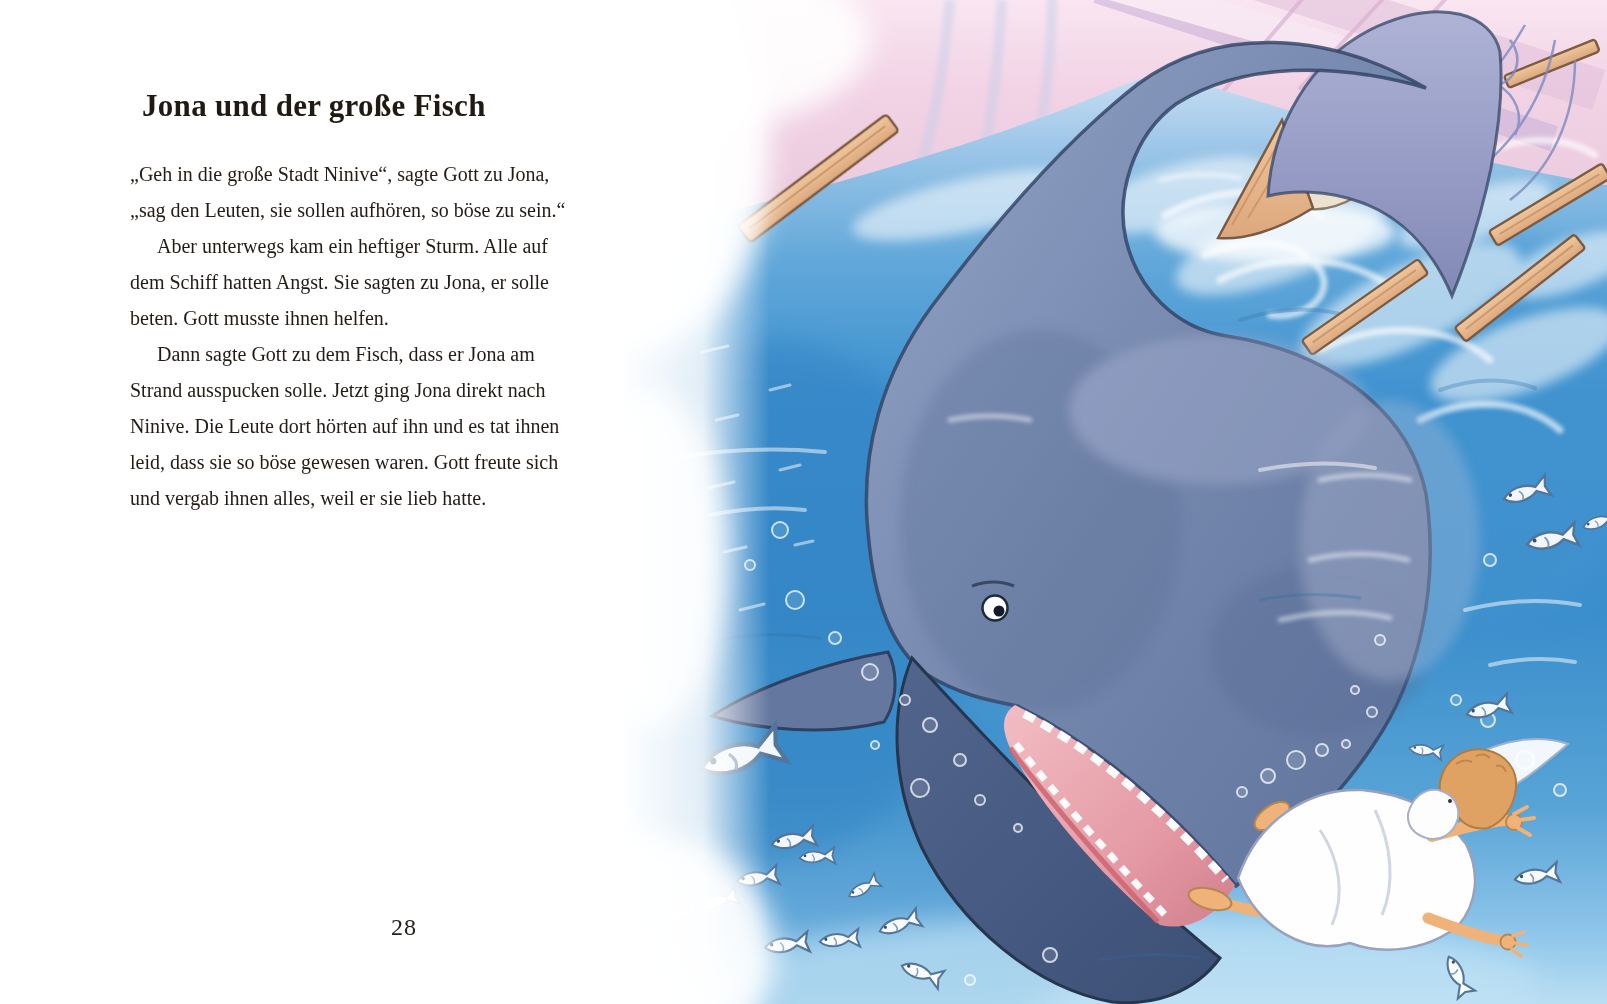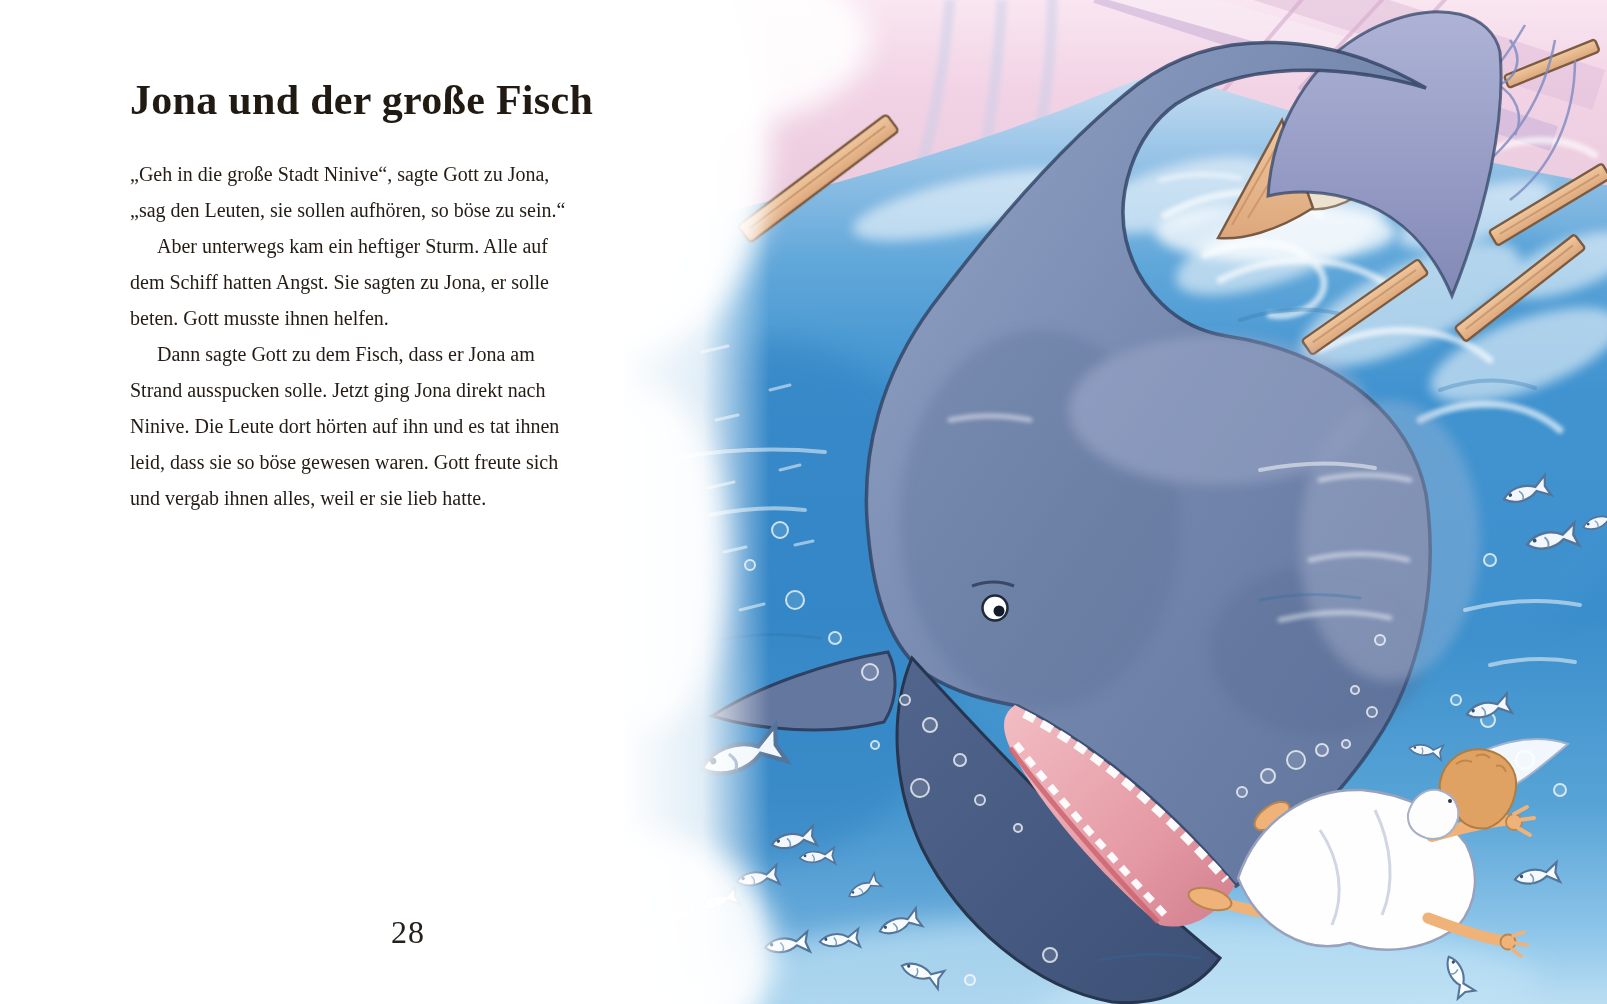--- a/index.html
+++ b/index.html
@@ -3,31 +3,31 @@
 <meta charset="utf-8">
 <style>
   html,body{margin:0;padding:0;background:#888;}
   .spread{
     position:relative;width:1607px;height:1004px;background:#ffffff;
     overflow:hidden;font-family:"Liberation Serif",serif;
   }
   
   .left-page{position:absolute;left:0;top:0;width:620px;height:1004px;background:#fff;}
   .page-title{
-    position:absolute;left:130px;top:76px;margin:0;
-    font-size:42px;font-weight:bold;line-height:1.15;color:#211a12;letter-spacing:.3px;
+    position:absolute;left:130px;top:76px;margin:12px;
+    font-size:31px;font-weight:bold;line-height:1.15;color:#211a12;letter-spacing:.3px;
   }
   .body-text{
     position:absolute;left:130px;top:156px;width:440px;
     font-size:20px;line-height:36px;color:#241c14;
   }
   .body-text p{margin:0;}
   .body-text p.indent{text-indent:27px;}
   .page-number{
-    position:absolute;font-size:32px;color:#26211c;letter-spacing:1px;
+    position:absolute;font-size:24px;color:#26211c;letter-spacing:1px;
   }
   .page-number.left{left:391px;top:914px;}
   
   .illustration{position:absolute;left:620px;top:0;width:987px;height:1004px;}
   .illustration svg{display:block;}
 </style>
 </head>
 <body>
 
 <div class="spread">

